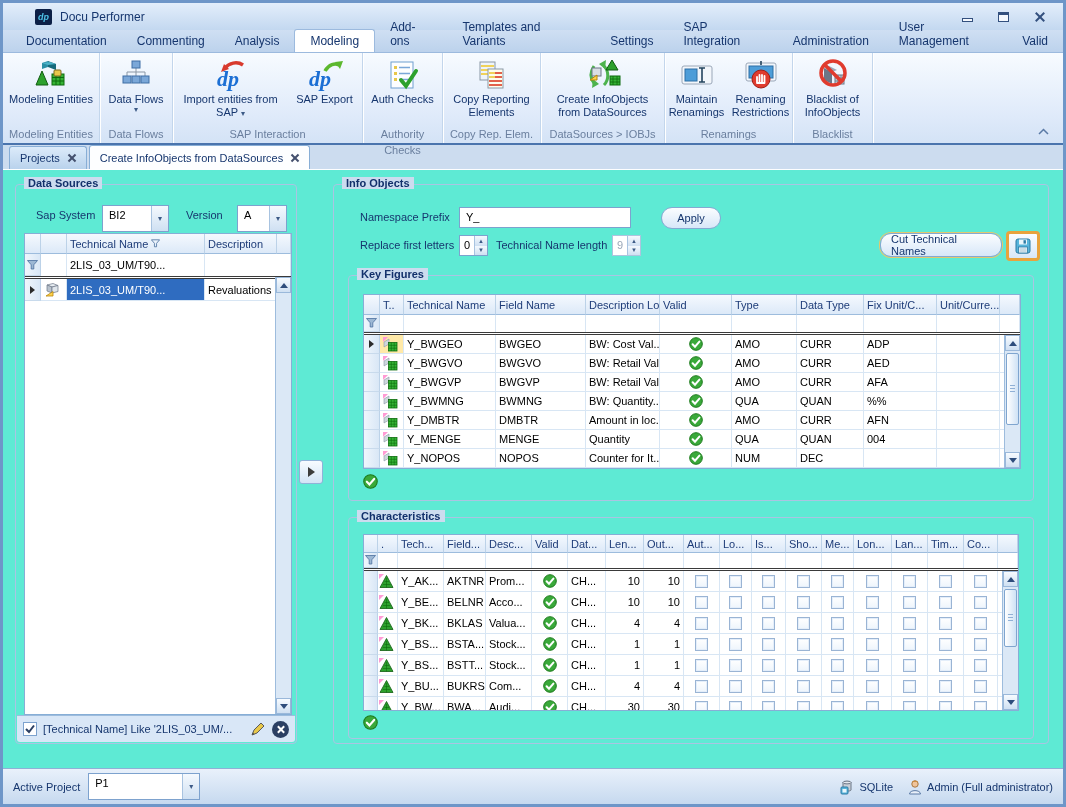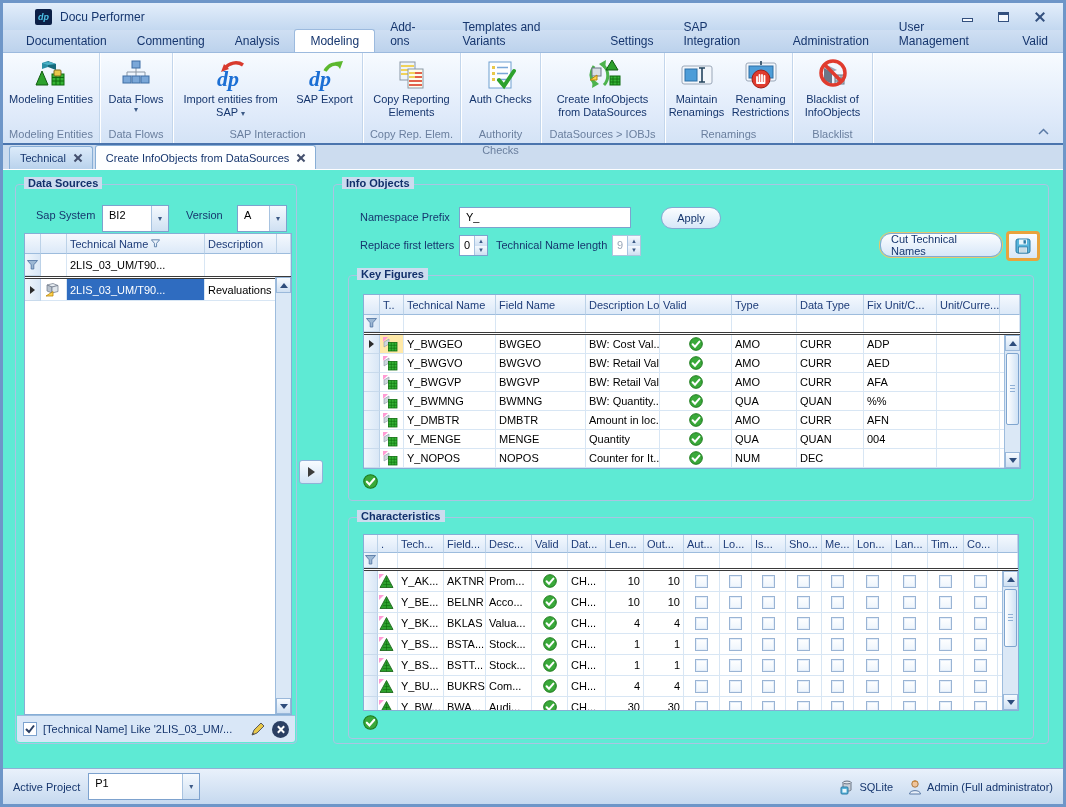--- a/index.html
+++ b/index.html
@@ -221,55 +221,55 @@
               <path d="M22 12 C26 5 32 4 36 6" stroke="#5cb82e" stroke-width="3.5" fill="none"></path>
               <polygon points="40,2 32,3 37,10" fill="#5cb82e"></polygon>
             </svg>
           </span>
           <span class="rlabel">SAP Export</span>
         </div>
       </div>
       <div class="rgl">SAP Interaction</div>
     </div>
 
-    <div class="rgroup" style="width:98px">
-      <div class="rbtns">
-        <div class="rbtn" style="width:94px">
-          <span class="ricon">
-            <svg width="32" height="32" viewBox="0 0 32 32">
-              <rect x="4" y="3" width="15" height="18" fill="#eef4fb" stroke="#8a97a5"></rect>
-              <path d="M5 7h13M5 11h13M5 15h13" stroke="#f0d25a" stroke-width="2"></path>
-              <rect x="12" y="10" width="15" height="19" fill="#fdfdee" stroke="#8a97a5"></rect>
-              <path d="M13 14h13M13 18h13M13 22h13M13 26h13" stroke="#e2614a" stroke-width="2"></path>
-              <path d="M13 14h6M13 18h6" stroke="#f0d25a" stroke-width="2"></path>
-            </svg>
-          </span>
-          <span class="rlabel">Copy Reporting Elements</span>
-        </div>
-      </div>
-      <div class="rgl">Copy Rep. Elem.</div>
-    </div>
-
     <div class="rgroup" style="width:80px">
       <div class="rbtns">
         <div class="rbtn" style="width:76px">
           <span class="ricon">
             <svg width="32" height="32" viewBox="0 0 32 32">
               <rect x="4" y="3" width="22" height="26" fill="#fdfeff" stroke="#6f9fd0"></rect>
               <rect x="7" y="7" width="3" height="3" fill="#e8c84a"></rect>
                 <rect x="7" y="13" width="3" height="3" fill="#e8c84a"></rect>
                 <rect x="7" y="19" width="3" height="3" fill="#e8c84a"></rect>
               <path d="M12 8.5h11M12 14.5h11M12 20.5h11" stroke="#7aa7d8" stroke-width="1.5"></path>
               <path d="M14 21 L19 27 L29 12" stroke="#2da12d" stroke-width="4" fill="none" stroke-linecap="round"></path>
             </svg>
           </span>
           <span class="rlabel">Auth Checks</span>
         </div>
       </div>
       <div class="rgl">Authority Checks</div>
+    </div>
+
+    <div class="rgroup" style="width:98px">
+      <div class="rbtns">
+        <div class="rbtn" style="width:94px">
+          <span class="ricon">
+            <svg width="32" height="32" viewBox="0 0 32 32">
+              <rect x="4" y="3" width="15" height="18" fill="#eef4fb" stroke="#8a97a5"></rect>
+              <path d="M5 7h13M5 11h13M5 15h13" stroke="#f0d25a" stroke-width="2"></path>
+              <rect x="12" y="10" width="15" height="19" fill="#fdfdee" stroke="#8a97a5"></rect>
+              <path d="M13 14h13M13 18h13M13 22h13M13 26h13" stroke="#e2614a" stroke-width="2"></path>
+              <path d="M13 14h6M13 18h6" stroke="#f0d25a" stroke-width="2"></path>
+            </svg>
+          </span>
+          <span class="rlabel">Copy Reporting Elements</span>
+        </div>
+      </div>
+      <div class="rgl">Copy Rep. Elem.</div>
     </div>
 
     <div class="rgroup" style="width:124px">
       <div class="rbtns">
         <div class="rbtn" style="width:118px">
           <span class="ricon">
             <svg width="38" height="34" viewBox="0 0 38 34">
               <path d="M10 8 C6 14 6 20 10 25" stroke="#4db34d" stroke-width="3" fill="none"></path>
               <polygon points="8,30 15,26 9,21" fill="#4db34d"></polygon>
               <path d="M20 27 C25 22 25 13 20 8" stroke="#4db34d" stroke-width="3" fill="none"></path>
@@ -336,21 +336,21 @@
 
     <span class="ribbon-collapse">
       <svg width="11" height="7" viewBox="0 0 11 7">
           <path d="M1 6 L5.5 1.5 L10 6" stroke="#5a7aa5" stroke-width="1.5" fill="none"></path>
         </svg>
     </span>
   </div>
 
   <div class="tabstrip">
     <div class="doc-tab">
-      <span>Technical</span>
+      <span>Projects</span>
       <span class="xicon"></span>
     </div>
     <div class="doc-tab active">
       <span>Create InfoObjects from DataSources</span>
       <span class="xicon"></span>
     </div>
   </div>
 
   <div class="content">
 

